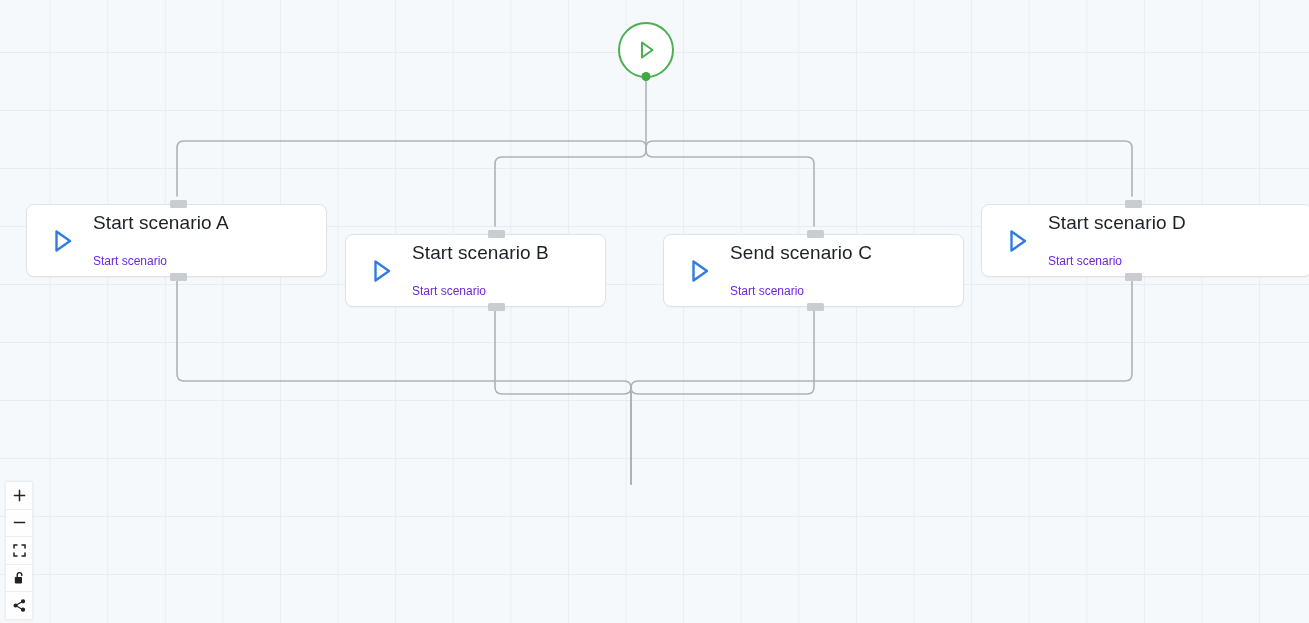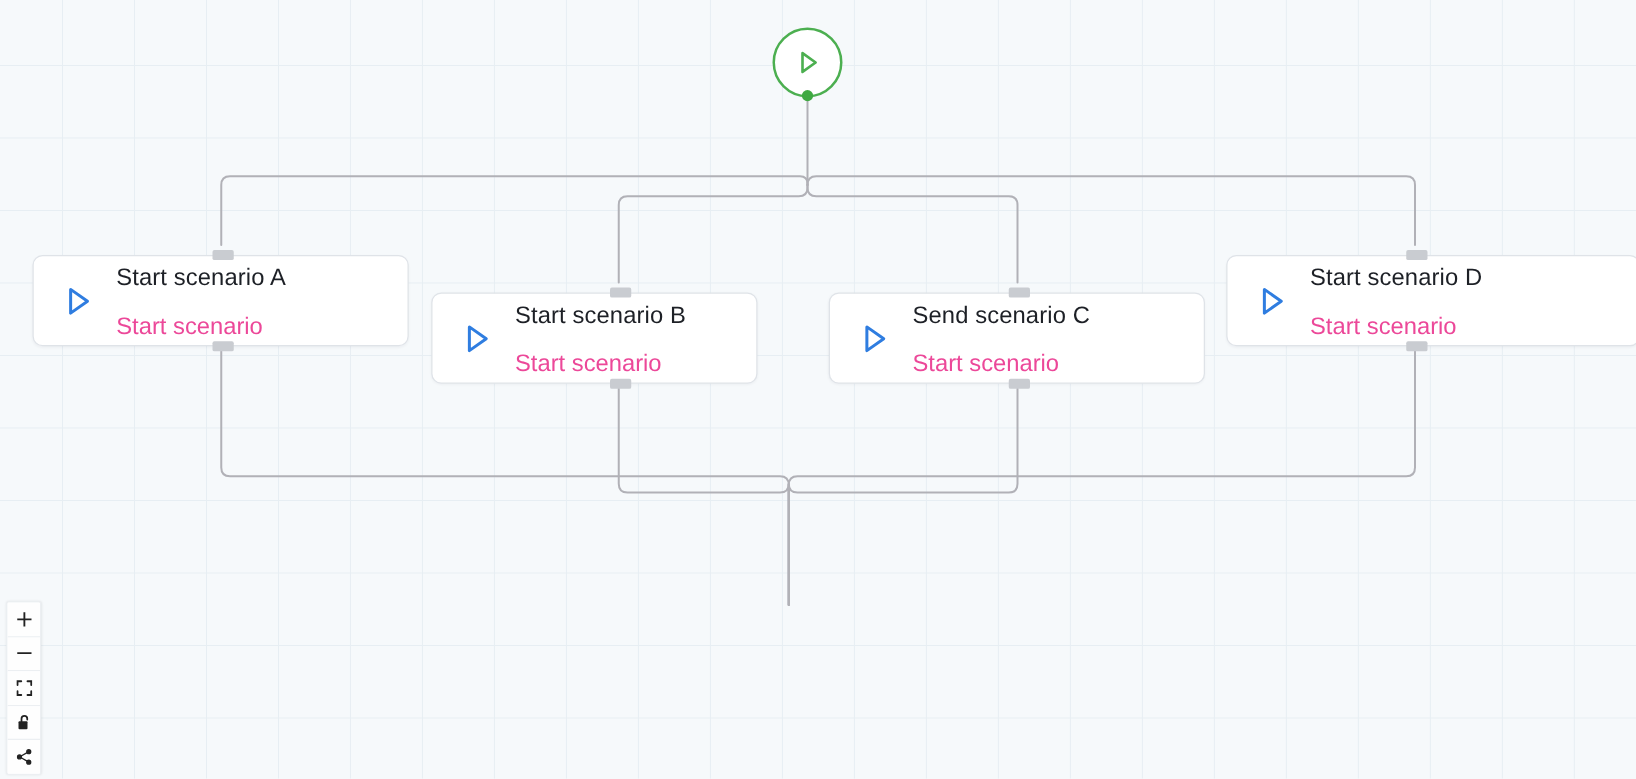--- a/index.html
+++ b/index.html
@@ -82,23 +82,23 @@
   }
   .node-text { display: flex; flex-direction: column; justify-content: center; }
   .node-title {
     font-size: 19px;
     line-height: 23px;
     color: #1d2026;
     font-weight: 400;
     letter-spacing: 0.1px;
   }
   .node-sub {
-    font-size: 19px;
+    font-size: 12px;
     line-height: 19px;
-    color: #ec4899;
+    color: #6d28d9;
     margin-top: 18px;
   }
 
   
   .handle {
     position: absolute;
     width: 17px;
     height: 8px;
     background: #c9ccd1;
     border-radius: 1.5px;

